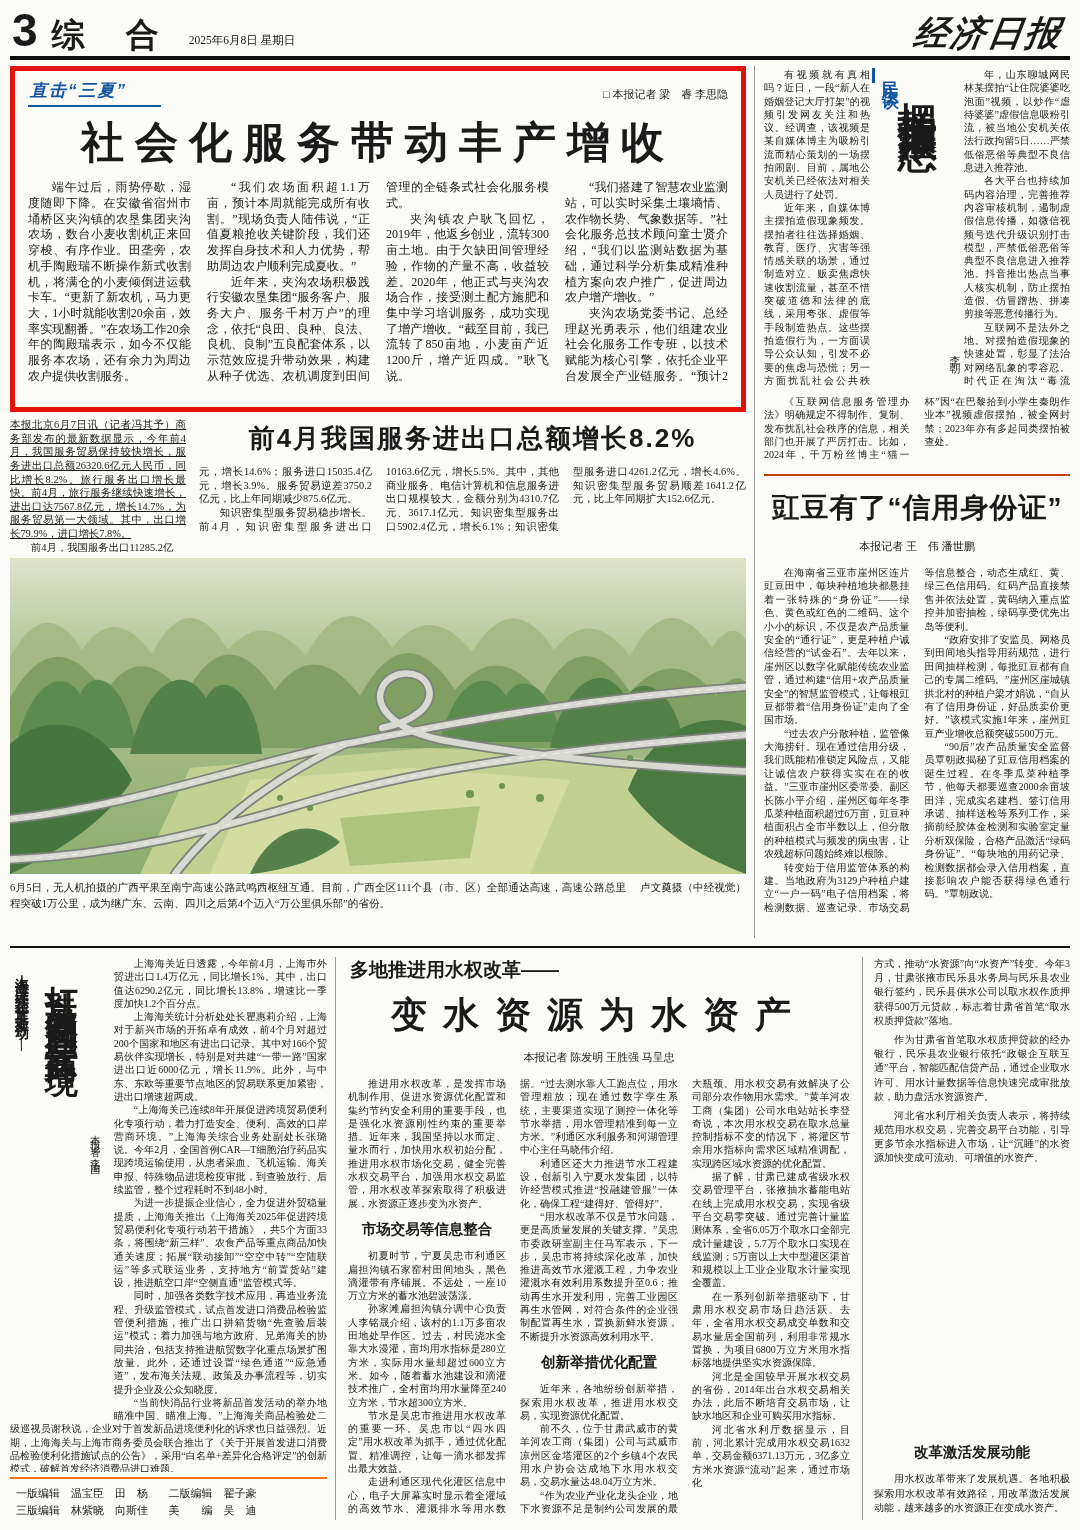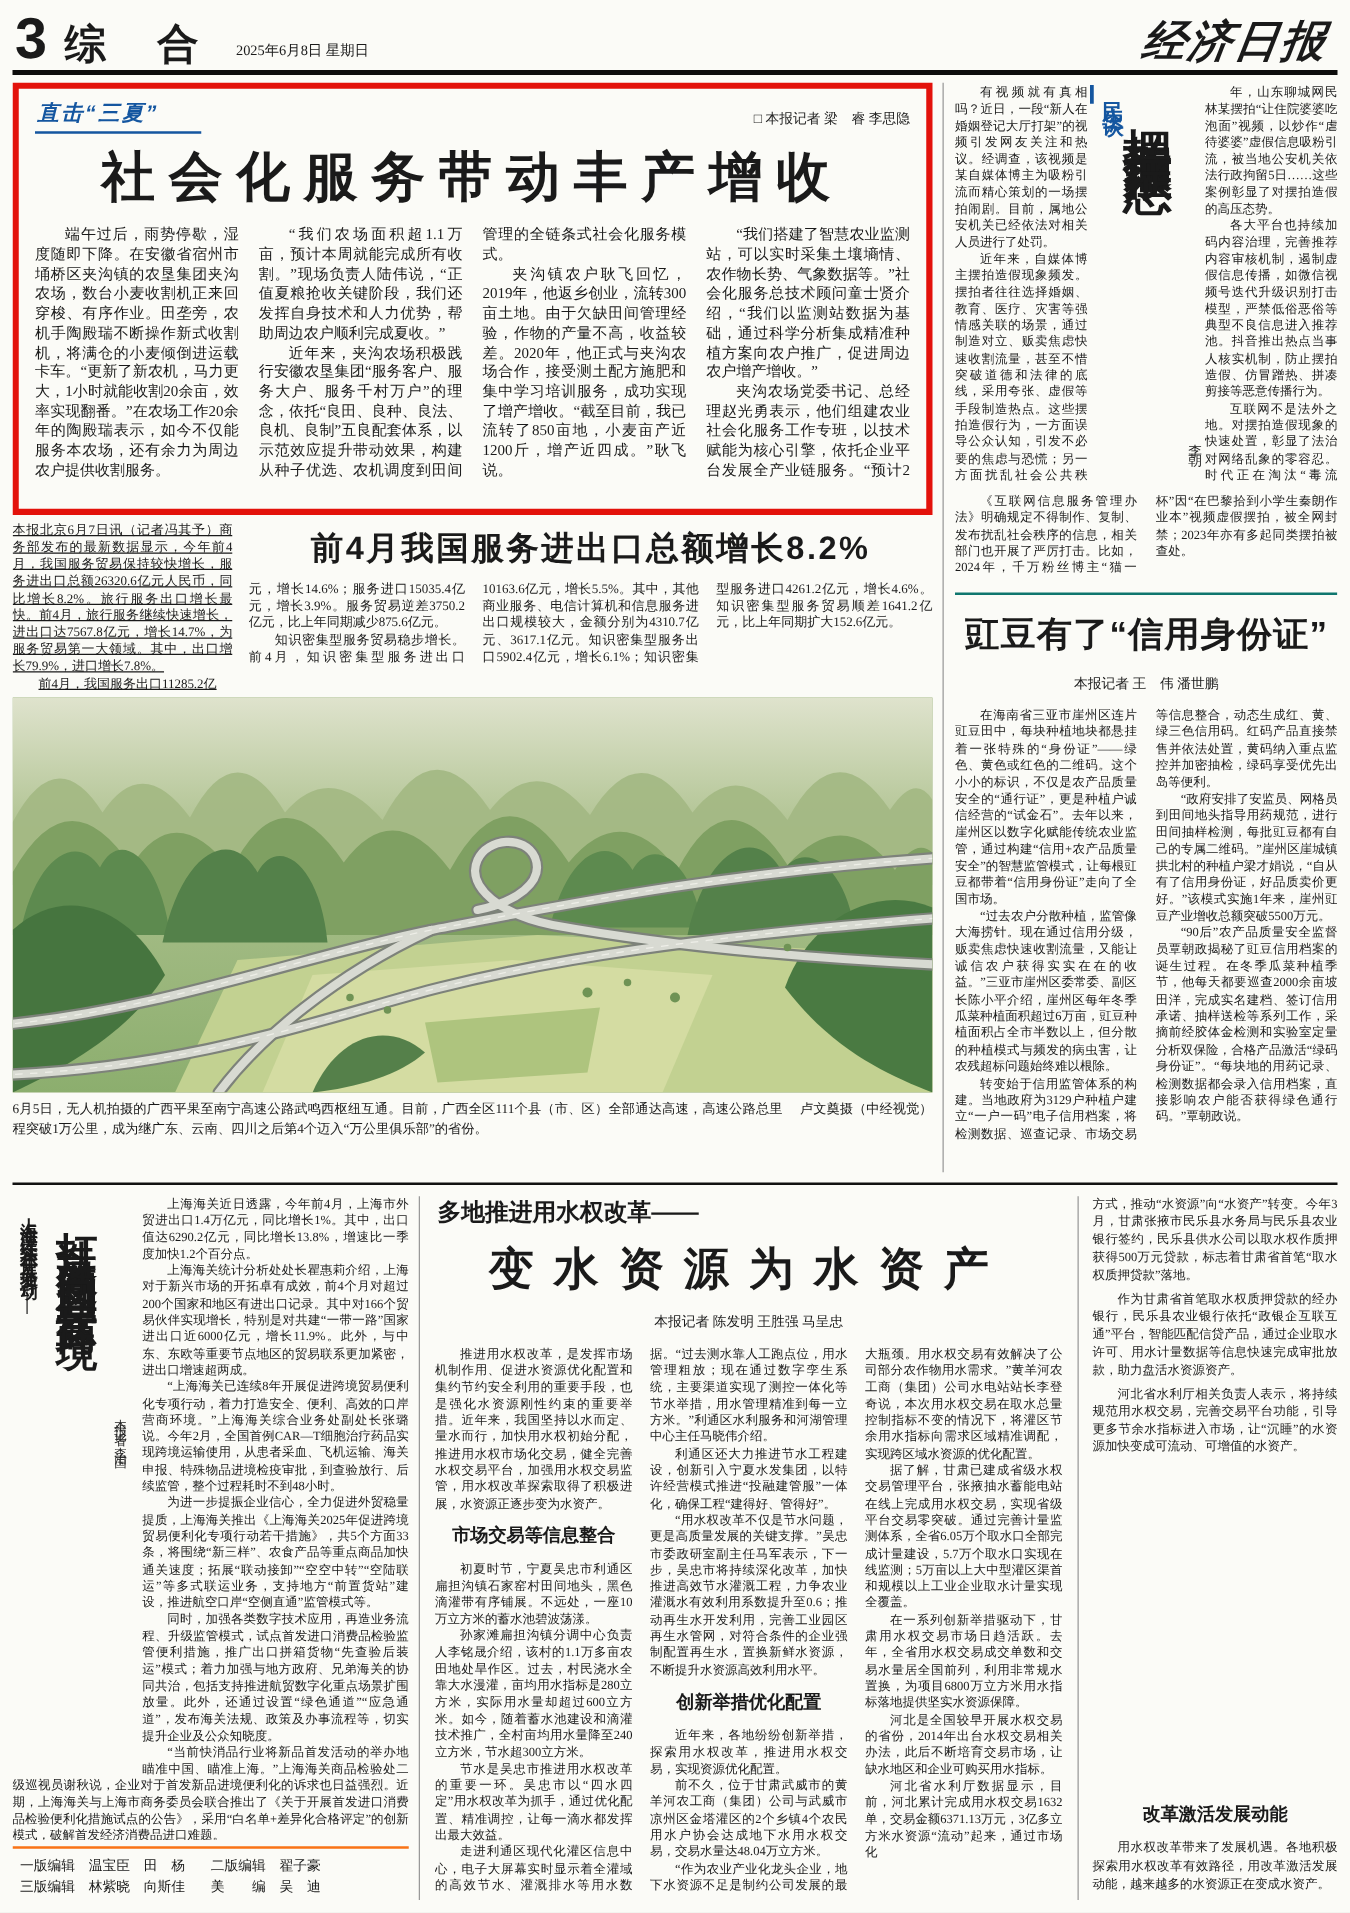--- a/index.html
+++ b/index.html
@@ -41,21 +41,21 @@
                 letter-spacing:2px;margin:3px 0 9px;}
   .svc-body{column-count:3;column-gap:14px;height:86px;overflow:hidden;font-size:10.4px;line-height:1.31;}
 
   
   .photo-wrap{margin-top:2px;}
   .photo-frame{width:736px;height:316px;overflow:hidden;background:#9db37f;}
   .photo-caption{font-size:10.6px;line-height:1.5;margin-top:6px;text-align:justify;}
   .photo-credit{float:right;white-space:nowrap;padding-left:14px;}
 
   
-  .minsheng{height:410px;border-bottom:2px solid #0f766e;padding:2px 0 8px;overflow:hidden;}
+  .minsheng{height:410px;border-bottom:2px solid #c2410c;padding:2px 0 8px;overflow:hidden;}
   .ms-main{display:flex;height:318px;}
   .ms-coltext{width:106px;flex:none;font-size:10px;line-height:1.33;overflow:hidden;}
   .ms-center{flex:1;position:relative;display:flex;justify-content:center;}
   .ms-label{position:absolute;left:2px;top:0;writing-mode:vertical-rl;color:var(--blue);
             font-family:"Liberation Sans",sans-serif;font-weight:700;font-size:17px;letter-spacing:5px;
             border-left:3px solid var(--blue);padding-left:4px;}
   .ms-headline{writing-mode:vertical-rl;font-family:"Liberation Sans",sans-serif;font-weight:900;
                font-size:39px;letter-spacing:5px;margin-top:4px;line-height:1.2;}
   .ms-author{position:absolute;right:2px;bottom:26px;writing-mode:vertical-rl;font-size:11px;letter-spacing:7px;}
   .ms-bottom{column-count:2;column-gap:15px;height:74px;overflow:hidden;font-size:10px;line-height:1.33;margin-top:9px;}
@@ -211,36 +211,36 @@
           <div class="ms-coltext">
               <p class="para">有视频就有真相吗？近日，一段“新人在婚姻登记大厅打架”的视频引发网友关注和热议。经调查，该视频是某自媒体博主为吸粉引流而精心策划的一场摆拍闹剧。目前，属地公安机关已经依法对相关人员进行了处罚。</p>
               <p class="para">近年来，自媒体博主摆拍造假现象频发。摆拍者往往选择婚姻、教育、医疗、灾害等强情感关联的场景，通过制造对立、贩卖焦虑快速收割流量，甚至不惜突破道德和法律的底线，采用夸张、虚假等手段制造热点。这些摆拍造假行为，一方面误导公众认知，引发不必要的焦虑与恐慌；另一方面扰乱社会公共秩序，占用大量公共资源。</p>
             </div>
           <div class="ms-center">
             <span class="ms-label">民生谈</span>
             <span class="ms-headline">摆拍造假须严惩</span>
             <span class="ms-author">李朝</span>
           </div>
           <div class="ms-coltext">
-              <p class="para">年，山东聊城网民林某摆拍“让住院婆婆吃泡面”视频，以炒作“虐待婆婆”虚假信息吸粉引流，被当地公安机关依法行政拘留5日……这些案例彰显了对摆拍造假的高压态势。</p>
+              <p class="para">年，山东聊城网民林某摆拍“让住院婆婆吃泡面”视频，以炒作“虐待婆婆”虚假信息吸粉引流，被当地公安机关依法行政拘留5日……严禁低俗恶俗等典型不良信息进入推荐池。</p>
               <p class="para">各大平台也持续加码内容治理，完善推荐内容审核机制，遏制虚假信息传播，如微信视频号迭代升级识别打击模型，严禁低俗恶俗等典型不良信息进入推荐池。抖音推出热点当事人核实机制，防止摆拍造假、仿冒蹭热、拼凑剪接等恶意传播行为。</p>
               <p class="para">互联网不是法外之地。对摆拍造假现象的快速处置，彰显了法治对网络乱象的零容忍。时代正在淘汰“毒流量”的投机者，奖励“优质内容”的创作者。</p>
             </div>
         </div>
         <div class="ms-bottom">
             <p class="para">《互联网信息服务管理办法》明确规定不得制作、复制、发布扰乱社会秩序的信息，相关部门也开展了严厉打击。比如，2024年，千万粉丝博主“猫一杯”因“在巴黎拾到小学生秦朗作业本”视频虚假摆拍，被全网封禁；2023年亦有多起同类摆拍被查处。</p>
           </div>
       </div>
 
       <div class="jiangdou">
         <div class="jd-headline">豇豆有了“信用身份证”</div>
         <div class="jd-byline">本报记者  王　伟  潘世鹏</div>
         <div class="jd-body">
             <p class="para">在海南省三亚市崖州区连片豇豆田中，每块种植地块都悬挂着一张特殊的“身份证”——绿色、黄色或红色的二维码。这个小小的标识，不仅是农产品质量安全的“通行证”，更是种植户诚信经营的“试金石”。去年以来，崖州区以数字化赋能传统农业监管，通过构建“信用+农产品质量安全”的智慧监管模式，让每根豇豆都带着“信用身份证”走向了全国市场。</p>
-            <p class="para">“过去农户分散种植，监管像大海捞针。现在通过信用分级，贩卖焦虑快速收割流量，又能让诚信农户获得实实在在的收益。”三亚市崖州区委常委、副区长陈小平介绍，崖州区每年冬季瓜菜种植面积超过6万亩，豇豆种植面积占全市半数以上，但分散的种植模式与频发的病虫害，让农残超标问题始终难以根除。</p>
+            <p class="para">“过去农户分散种植，监管像大海捞针。现在通过信用分级，我们既能精准锁定风险点，又能让诚信农户获得实实在在的收益。”三亚市崖州区委常委、副区长陈小平介绍，崖州区每年冬季瓜菜种植面积超过6万亩，豇豆种植面积占全市半数以上，但分散的种植模式与频发的病虫害，让农残超标问题始终难以根除。</p>
             <p class="para">转变始于信用监管体系的构建。当地政府为3129户种植户建立“一户一码”电子信用档案，将检测数据、巡查记录、市场交易等信息整合，动态生成红、黄、绿三色信用码。红码产品直接禁售并依法处置，黄码纳入重点监控并加密抽检，绿码享受优先出岛等便利。</p>
             <p class="para">“政府安排了安监员、网格员到田间地头指导用药规范，进行田间抽样检测，每批豇豆都有自己的专属二维码。”崖州区崖城镇拱北村的种植户梁才娟说，“自从有了信用身份证，好品质卖价更好。”该模式实施1年来，崖州豇豆产业增收总额突破5500万元。</p>
             <p class="para">“90后”农产品质量安全监督员覃朝政揭秘了豇豆信用档案的诞生过程。在冬季瓜菜种植季节，他每天都要巡查2000余亩坡田洋，完成实名建档、签订信用承诺、抽样送检等系列工作，采摘前经胶体金检测和实验室定量分析双保险，合格产品激活“绿码身份证”。“每块地的用药记录、检测数据都会录入信用档案，直接影响农户能否获得绿色通行码。”覃朝政说。</p>
           </div>
       </div>
     </div>
   </div>
 
   <div class="bottom">
 

